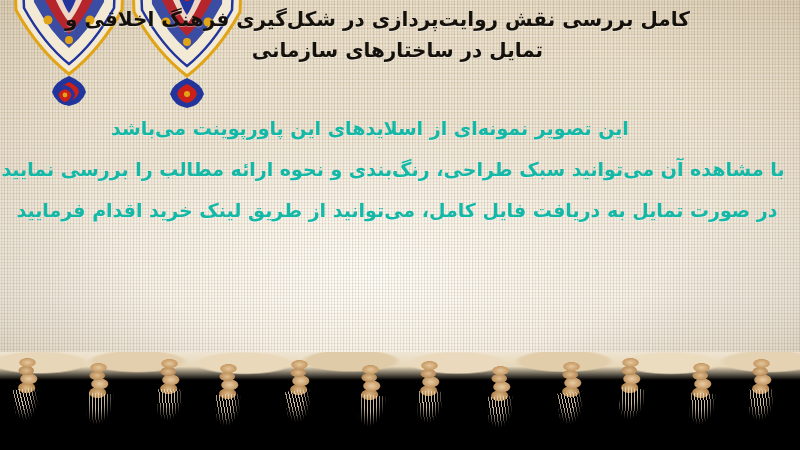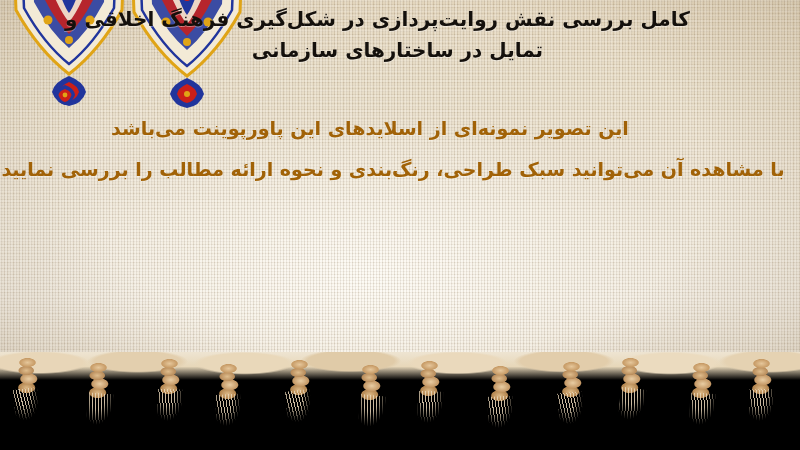--- a/index.html
+++ b/index.html
@@ -143,21 +143,21 @@
 
   .body-block {
     position: absolute;
     right: 0;
     top: 108px;
     width: 800px;
     text-align: center;
     direction: rtl;
   }
   .body-line {
-    color: #a16207;
+    color: #14b8a6;
     font-size: 19px;
     line-height: 41px;
     font-weight: 700;
     letter-spacing: -0.1px;
     text-shadow: 0 1px 0 rgba(255,255,255,0.30);
     white-space: nowrap;
   }
   .body-line-1 { padding-right: 60px; }
   .body-line-2 { padding-right: 14px; }
   .body-line-3 { padding-right: 6px; }
@@ -299,20 +299,21 @@
   <div class="text-layer">
 
     <div class="title-block">
       <div class="title-line title-line-1">کامل بررسی نقش روایت‌پردازی در شکل‌گیری فرهنگ اخلاقی و</div>
       <div class="title-line title-line-2">تمایل در ساختارهای سازمانی</div>
     </div>
 
     <div class="body-block">
       <div class="body-line body-line-1">این تصویر نمونه‌ای از اسلایدهای این پاورپوینت می‌باشد</div>
       <div class="body-line body-line-2">با مشاهده آن می‌توانید سبک طراحی، رنگ‌بندی و نحوه ارائه مطالب را بررسی نمایید</div>
+      <div class="body-line body-line-3">در صورت تمایل به دریافت فایل کامل، می‌توانید از طریق لینک خرید اقدام فرمایید</div>
     </div>
 
   </div>
 
   <div class="fringe-zone">
     <div class="selvedge"></div>
     <div class="tassel-row" id="tassel-row">
         <div class="tassel" style="left: 13.3333px; top: -4px;">
           <div class="knot"></div>
           <div class="brush" style="transform: rotate(-8deg);"></div>

